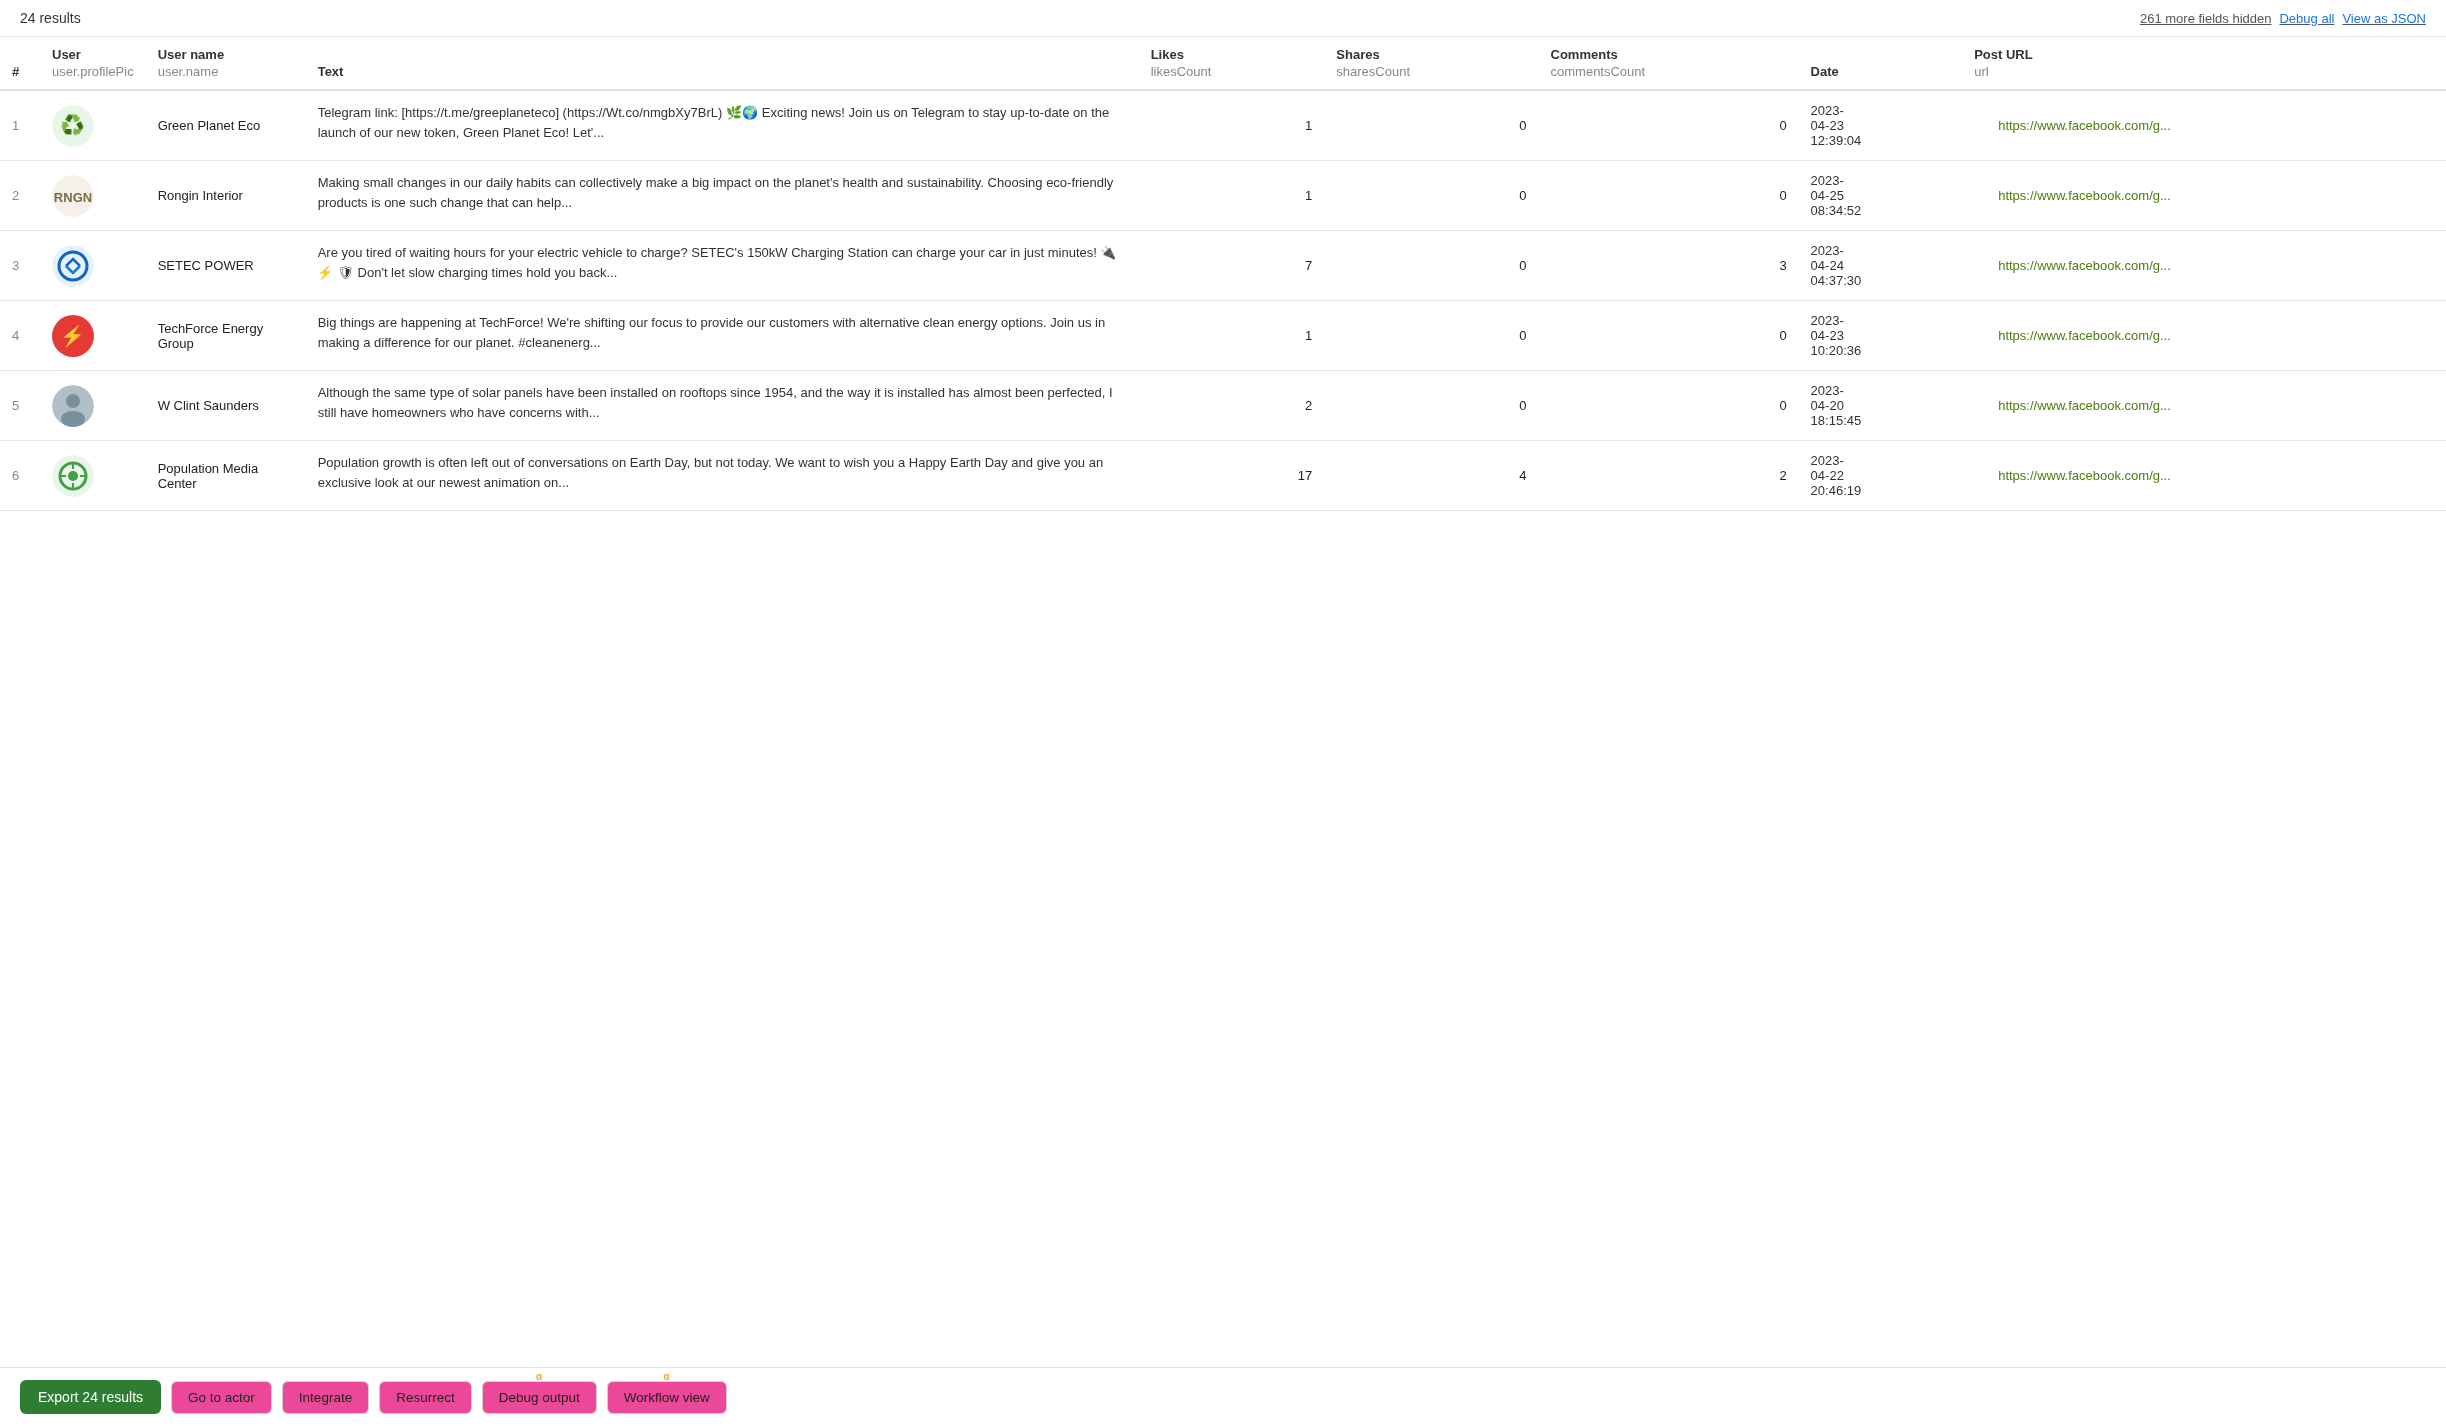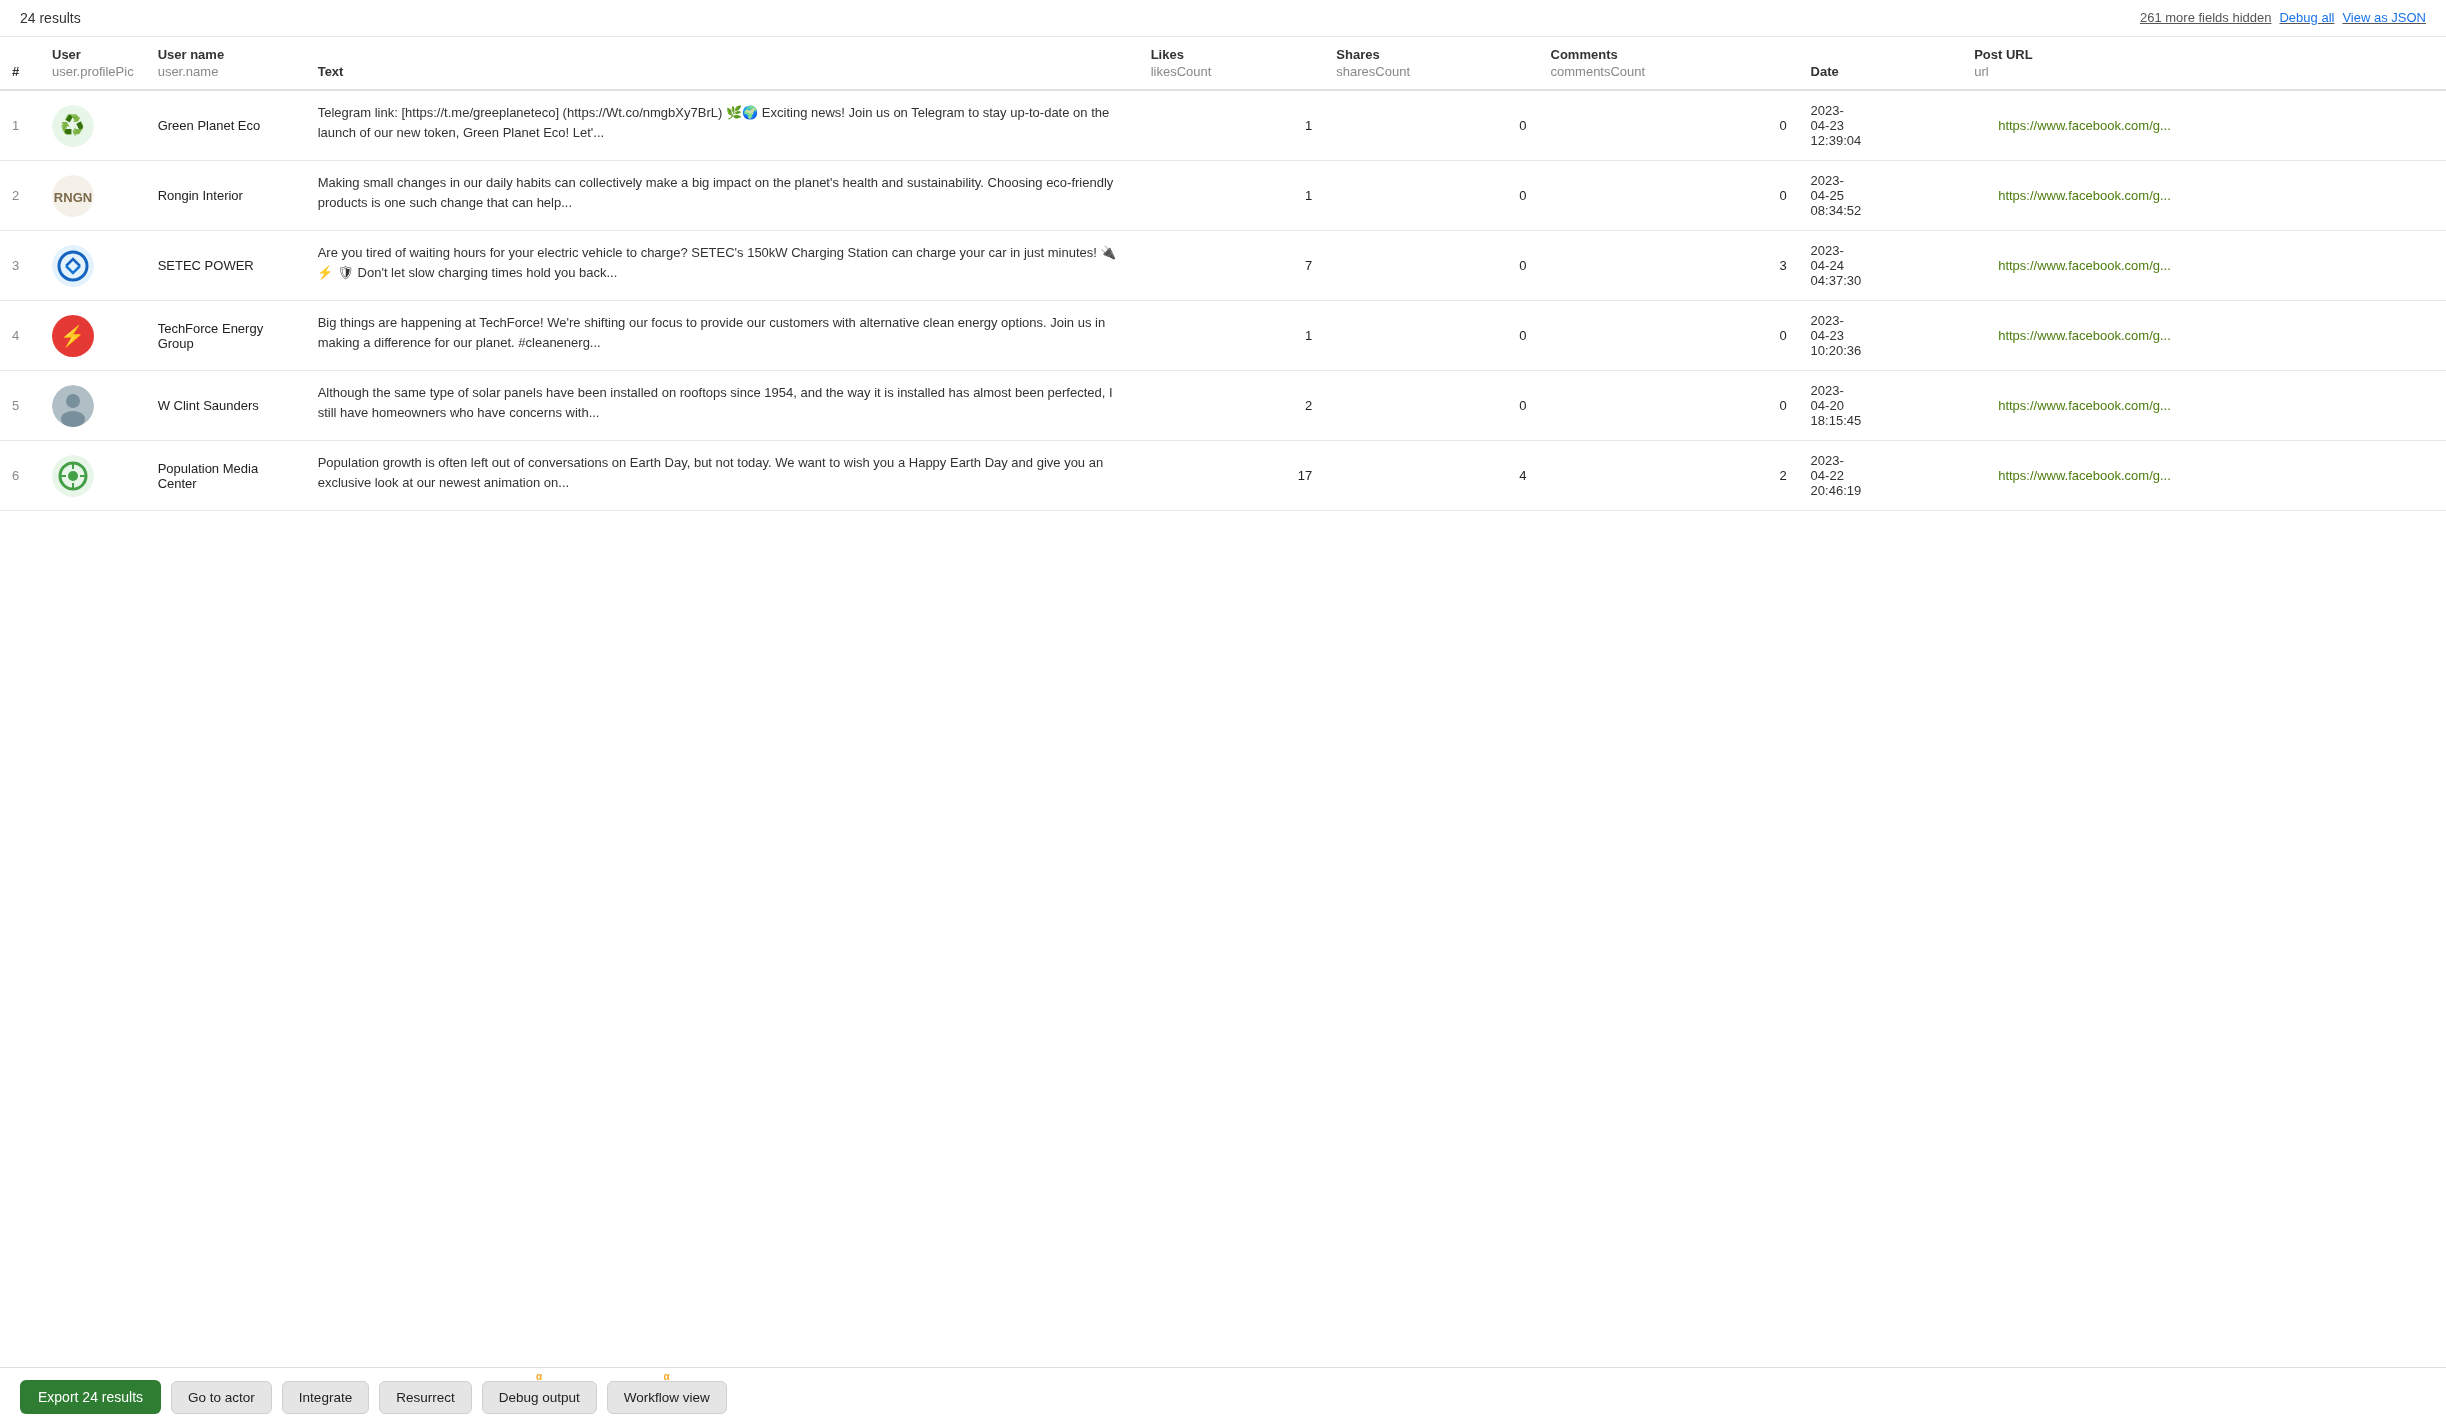--- a/index.html
+++ b/index.html
@@ -13,21 +13,21 @@
     .page-wrapper {
       width: 100%;
       min-height: 100vh;
       display: flex;
       flex-direction: column;
     }
 
     
     .top-bar {
       display: flex;
-      align-items: flex-start;
+      align-items: flex-end;
       justify-content: space-between;
       padding: 10px 20px;
       border-bottom: 1px solid #e5e5e5;
     }
     .top-bar-left {
       font-size: 14px;
       color: #333;
       font-weight: 500;
     }
     .top-bar-right {
@@ -152,21 +152,21 @@
       background: #2e7d32;
       color: #fff;
       border: none;
       border-radius: 6px;
       padding: 9px 18px;
       font-size: 14px;
       font-weight: 500;
       cursor: pointer;
     }
     .btn-secondary {
-      background: #e5e5e5;
+      background: #ec4899;
       color: #222;
       border: 1.5px solid #d0d0d0;
       border-radius: 6px;
       padding: 8px 16px;
       font-size: 13.5px;
       font-weight: 500;
       cursor: pointer;
     }
 
     .btn-wrapper {

